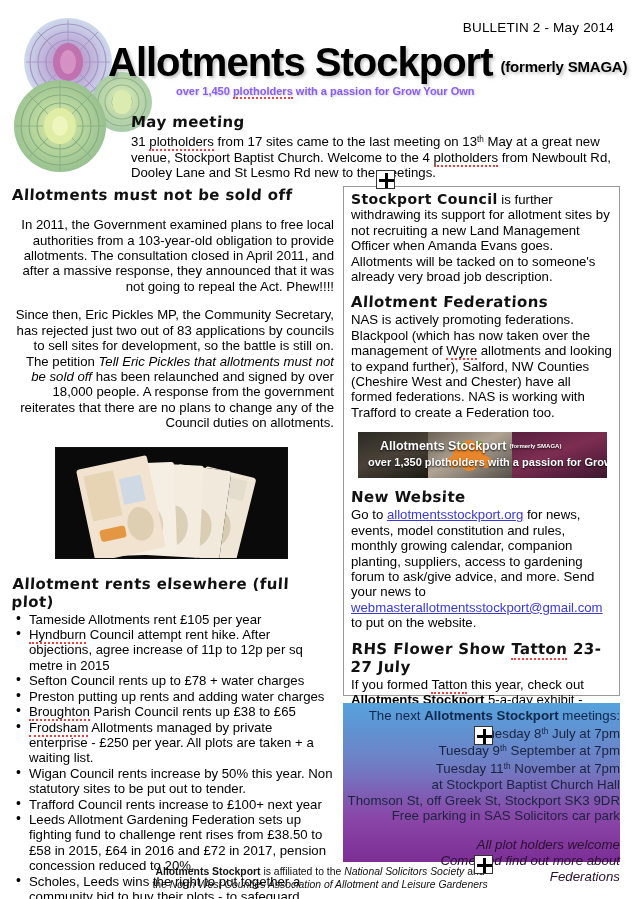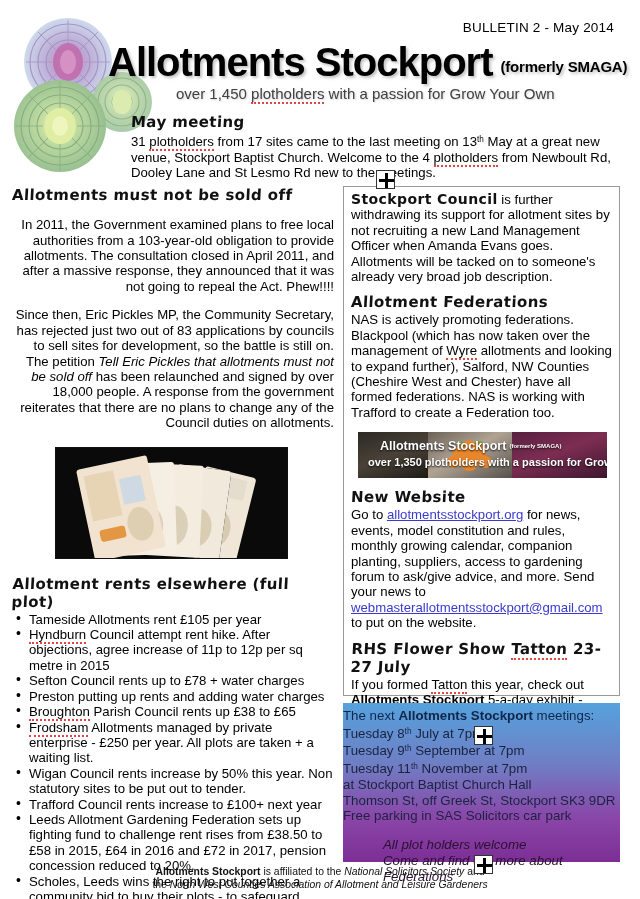--- a/index.html
+++ b/index.html
@@ -26,21 +26,21 @@
     font-size:40px; font-weight:bold; letter-spacing:-1px;
     white-space:nowrap;
     text-shadow:2px 2px 3px rgba(120,120,120,.45);
   }
   #masthead-sub {
     font-size:15px; font-weight:bold; letter-spacing:-.2px;
     margin-left:8px; vertical-align:4px;
   }
   #masthead-tagline {
     position:absolute; left:176px; top:85px;
-    font-size:15px; font-weight:normal; color:#404040;
+    font-size:11px; font-weight:bold; color:#8b5cf6;
     text-shadow:1px 1px 2px rgba(140,140,140,.4);
     white-space:nowrap;
   }
   .sq-red { border-bottom:2px dotted #e04545; padding-bottom:0px; }
 
   
   #cabbage-art { position:absolute; left:2px; top:14px; width:150px; height:160px; }
 
   
   #may-meeting { position:absolute; left:131px; top:113px; width:500px; }
@@ -103,21 +103,21 @@
     text-shadow:0 1px 2px rgba(0,0,0,.9);
     white-space:nowrap;
   }
 
   a.link { color:#3a3ad0; text-decoration:underline; }
 
   
   #meetings-box {
     position:absolute; left:343px; top:703px; width:277px; height:159px;
     background:linear-gradient(to bottom, #55a2dd 0%, #6f7fc4 38%, #8a46a8 72%, #7c2e95 100%);
-    text-align:left; padding-top:5px;
+    text-align:right; padding-top:5px;
     color:#1b2340;
   }
   #meetings-box .mline { font-size:13.3px; line-height:15.6px; }
   #meetings-box .mtop { color:#10264a; }
   #meetings-box .bold { font-weight:bold; }
   #meetings-box .welcome {
     margin-top:13px; font-style:italic; font-size:13.3px; line-height:16px;
     color:#2a1030;
     padding-left:40px;
   }

